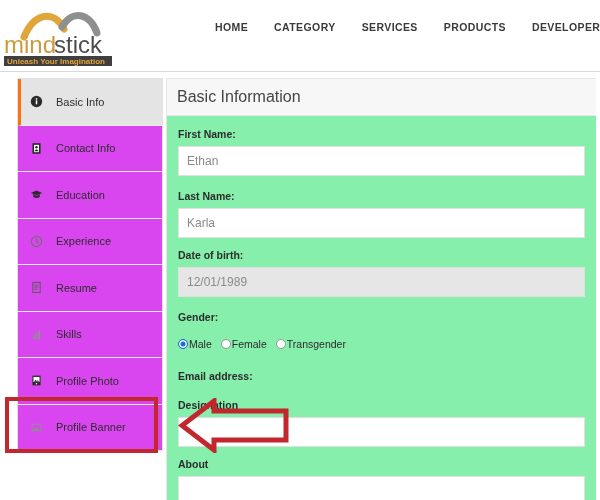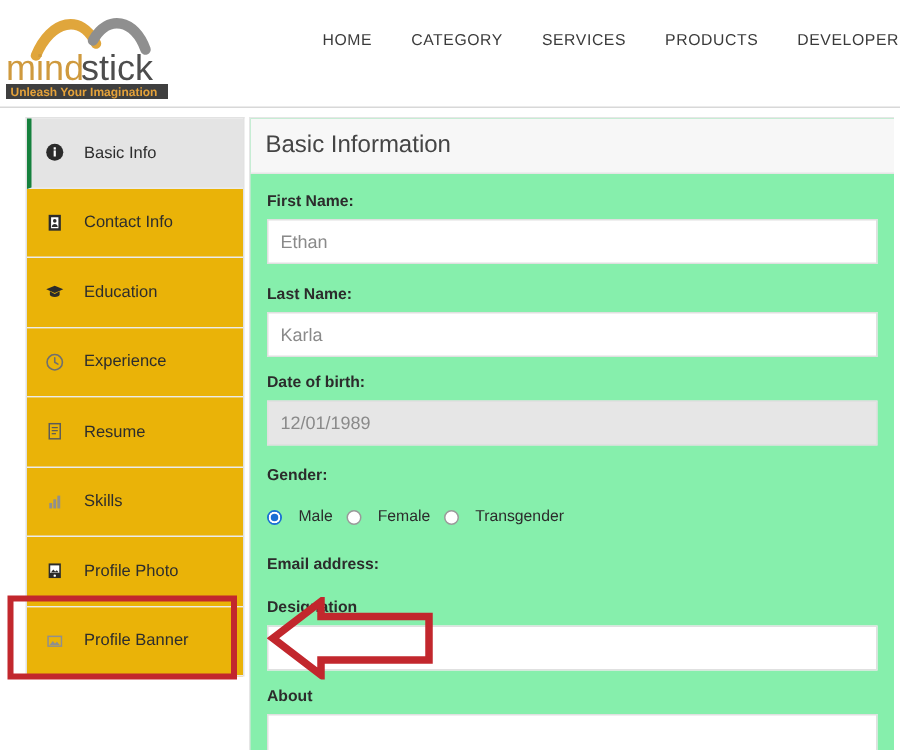--- a/index.html
+++ b/index.html
@@ -41,21 +41,21 @@
   .main-nav {
     position: absolute;
     left: 215px;
     top: 21px;
     display: flex;
     align-items: center;
     gap: 26px;
   }
   .nav-link {
     font-size: 10.5px;
-    font-weight: normal;
+    font-weight: bold;
     color: #3a3a3a;
     letter-spacing: 0.4px;
     white-space: nowrap;
     cursor: pointer;
     text-decoration: none;
   }
 
   
   .page-body {
     position: absolute;
@@ -75,26 +75,26 @@
     border: 1px solid #e2e2e2;
     border-bottom: none;
   }
   .side-item {
     position: relative;
     height: 46.5px;
     display: flex;
     align-items: center;
     padding-left: 10px;
     border-bottom: 1px solid #ebebeb;
-    background: #eab308;
+    background: #d946ef;
     cursor: pointer;
   }
   .side-item.active {
     background: #e4e4e4;
-    border-left: 3px solid #15803d;
+    border-left: 3px solid #f97316;
     padding-left: 7px;
   }
   .side-ico {
     width: 16px;
     height: 16px;
     flex: 0 0 16px;
     margin-right: 12px;
     display: flex;
     align-items: center;
     justify-content: center;
@@ -171,22 +171,22 @@
 
   
   .radio-row {
     display: flex;
     align-items: center;
     gap: 9px;
     height: 30px;
   }
   .radio-opt {
     display: flex;
-    align-items: flex-end;
-    gap: 11px;
+    align-items: center;
+    gap: 1px;
     cursor: pointer;
   }
   .rdot {
     width: 10px; height: 10px;
     border-radius: 50%;
     border: 1px solid #9a9a9a;
     background: #ffffff;
     flex: 0 0 10px;
     position: relative;
   }

